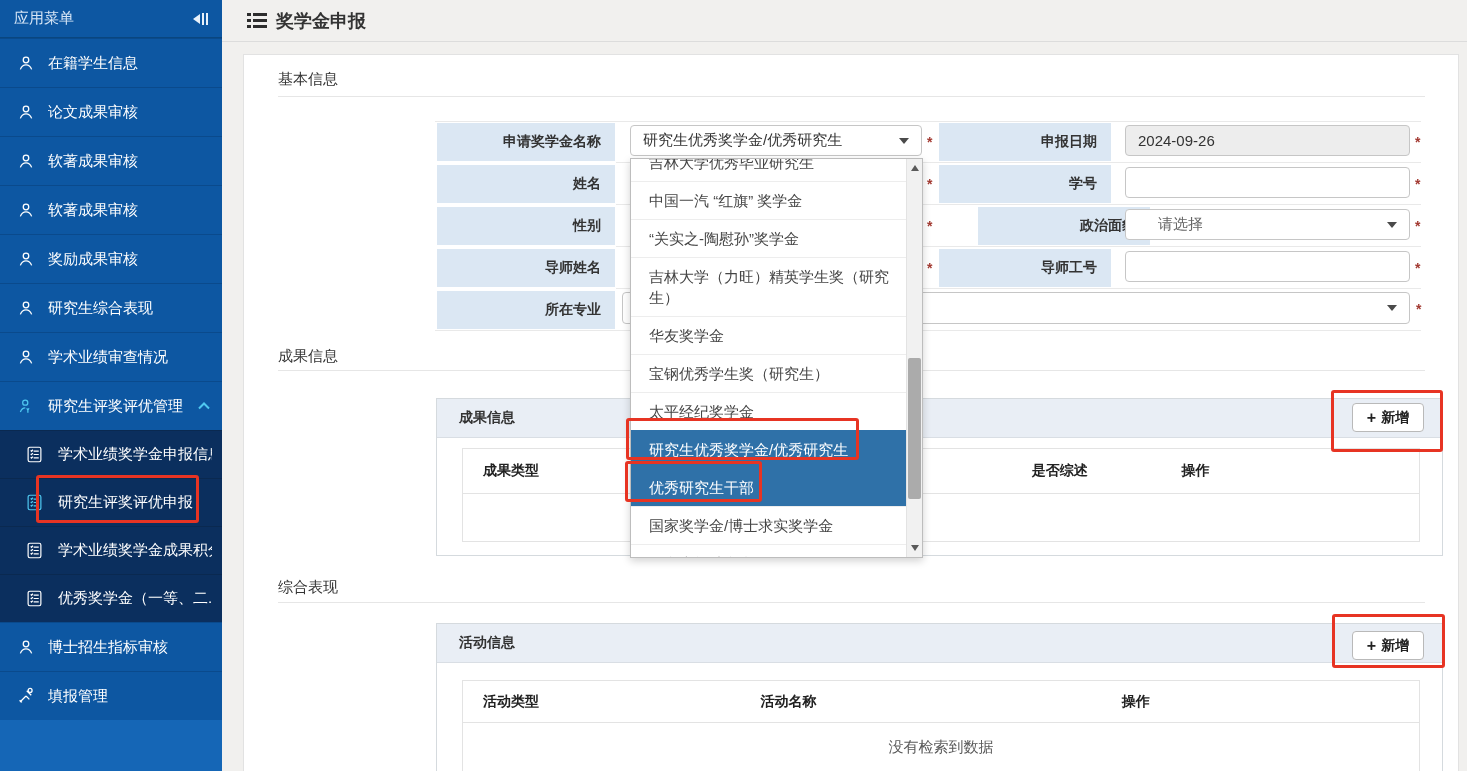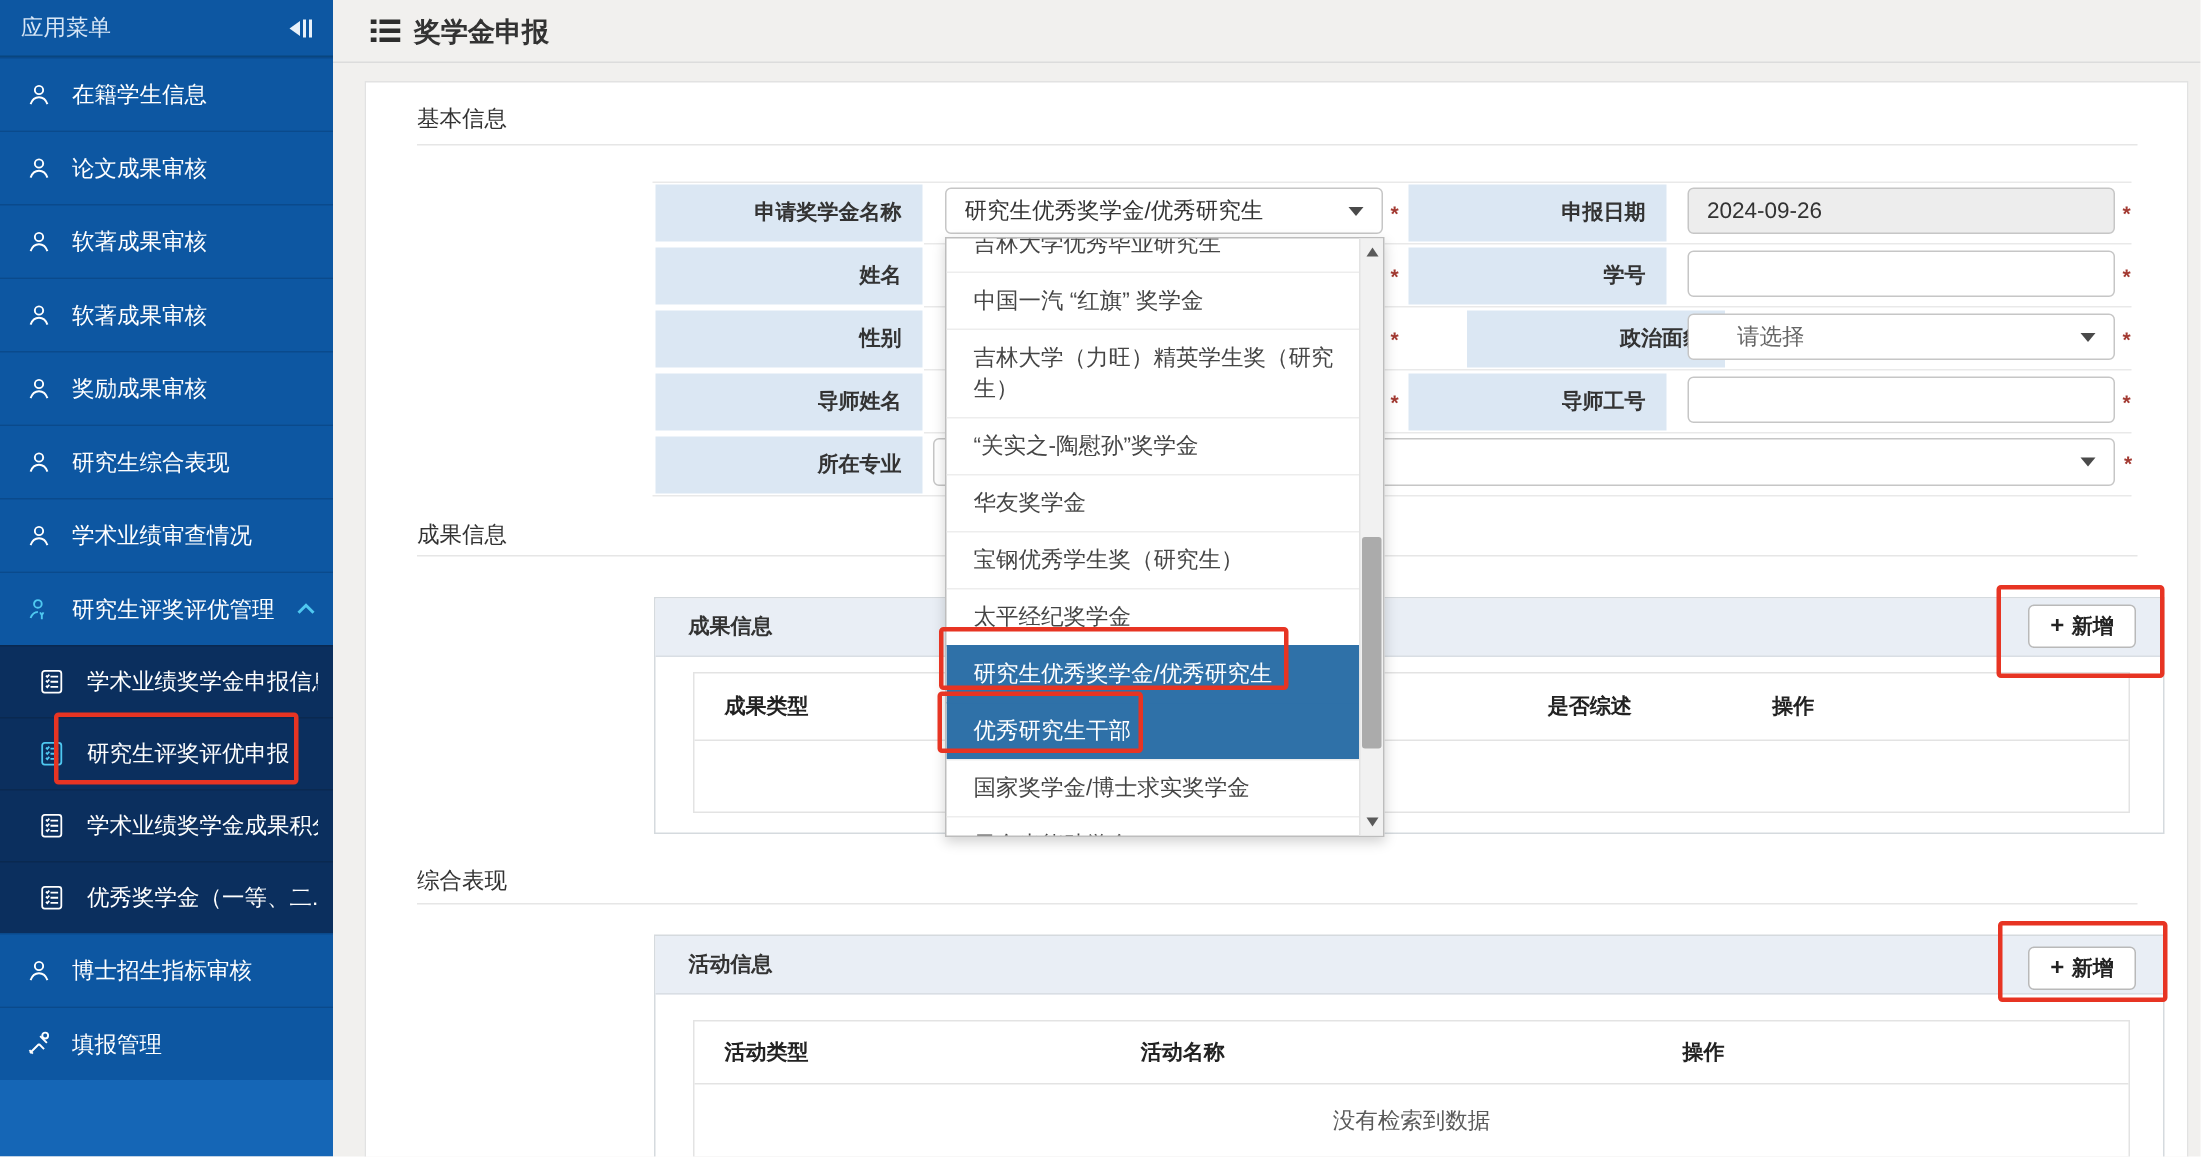--- a/index.html
+++ b/index.html
@@ -349,22 +349,22 @@
     <div class="tbl-erow" style="height:48px; justify-content:center;">
       <span>没有检索到数据</span>
     </div>
   </div>
 
   <div class="ddlist">
     <div class="dd-opts">
       <div class="dd-inner">
         <div class="dd-opt">吉林大学优秀毕业研究生</div>
         <div class="dd-opt">中国一汽 “红旗” 奖学金</div>
+        <div class="dd-opt">“关实之-陶慰孙”奖学金</div>
         <div class="dd-opt">吉林大学（力旺）精英学生奖（研究生）</div>
-        <div class="dd-opt">“关实之-陶慰孙”奖学金</div>
         <div class="dd-opt">华友奖学金</div>
         <div class="dd-opt">宝钢优秀学生奖（研究生）</div>
         <div class="dd-opt">太平经纪奖学金</div>
         <div class="dd-opt hl">研究生优秀奖学金/优秀研究生</div>
         <div class="dd-opt hl">优秀研究生干部</div>
         <div class="dd-opt">国家奖学金/博士求实奖学金</div>
         <div class="dd-opt">天合光能助学金</div>
       </div>
     </div>
     <div class="dd-scroll">

